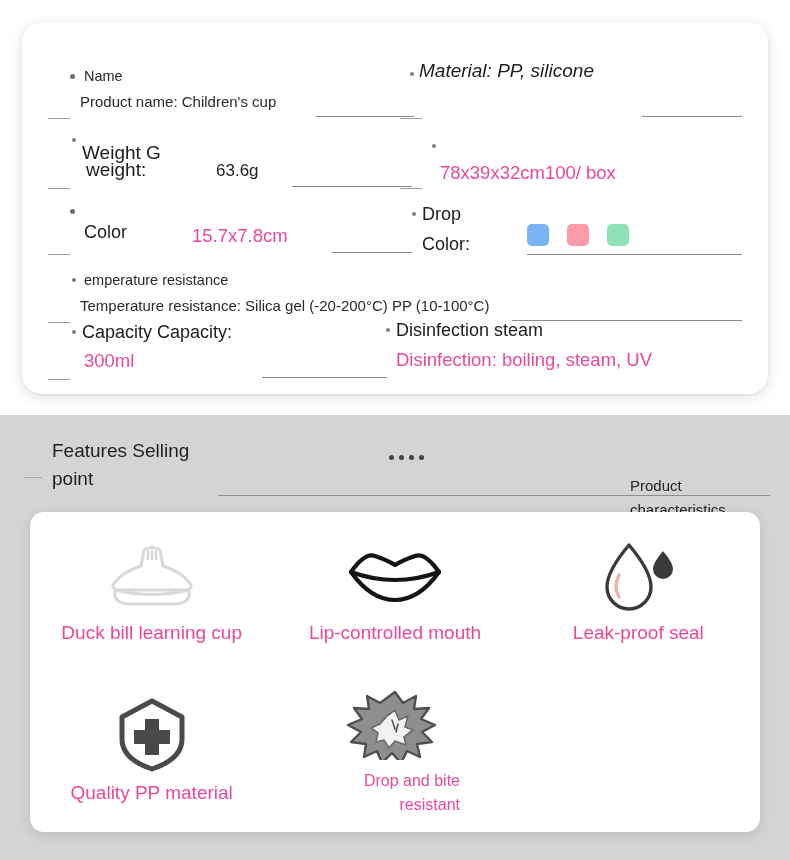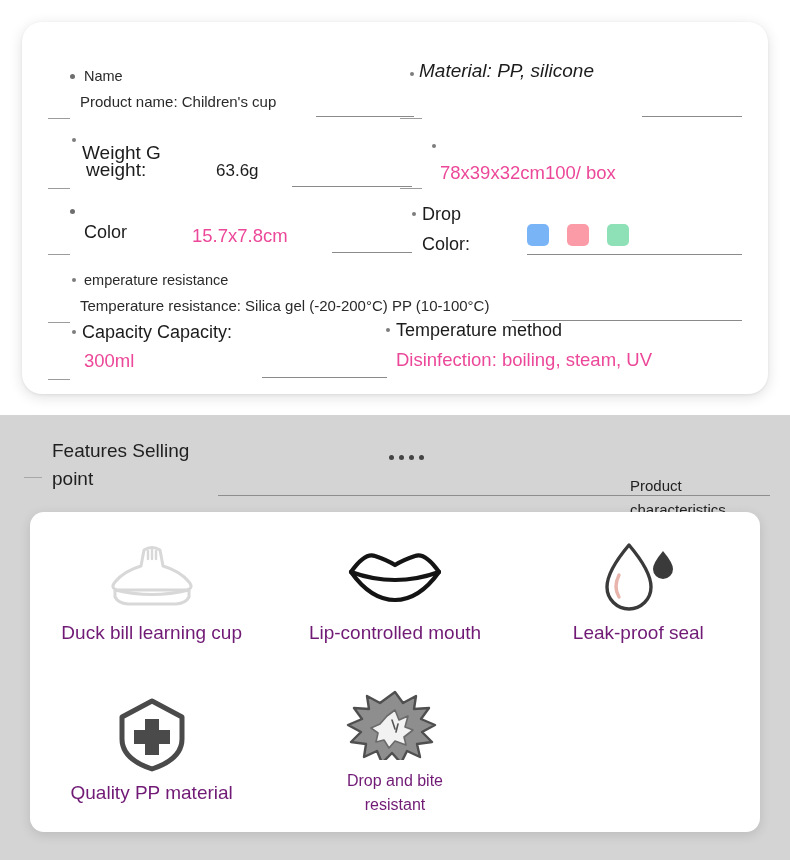--- a/index.html
+++ b/index.html
@@ -182,22 +182,22 @@
   }
   .feat-icon {
     height: 74px;
     display: flex;
     align-items: center;
     justify-content: center;
   }
   .feat-label {
     margin-top: 8px;
     font-size: 19px;
-    color: #701a75;
-    text-align: center;
+    color: #ec4899;
+    text-align: right;
     line-height: 26px;
     max-width: 230px;
   }
   .feat-label.small {
     font-size: 16px;
     line-height: 24px;
     max-width: 130px;
   }
 </style>
 </head>
@@ -250,21 +250,21 @@
     <div class="rule tick" style="left:26px; top:300px;"></div>
     <div class="rule" style="left:490px; top:298px; width:230px;"></div>
 
     <div class="bullet sm" style="left:50px; top:308px;"></div>
     <div class="srow lbl-md" style="left:60px; top:300px;">Capacity Capacity:</div>
     <div class="srow val-lg" style="left:62px; top:328px;">300ml</div>
     <div class="rule tick" style="left:26px; top:357px;"></div>
     <div class="rule" style="left:240px; top:355px; width:125px;"></div>
 
     <div class="bullet sm" style="left:364px; top:306px;"></div>
-    <div class="srow lbl-md" style="left:374px; top:298px;">Temperature method</div>
+    <div class="srow lbl-md" style="left:374px; top:298px;">Disinfection steam</div>
     <div class="srow val-lg" style="left:374px; top:327px;">Disinfection: boiling, steam, UV</div>
 
   </div>
 </div>
 
 <div class="features-band">
 
   <div class="band-header">
     <div class="band-title-tick"></div>
     <div class="band-title">Features Selling point</div>

